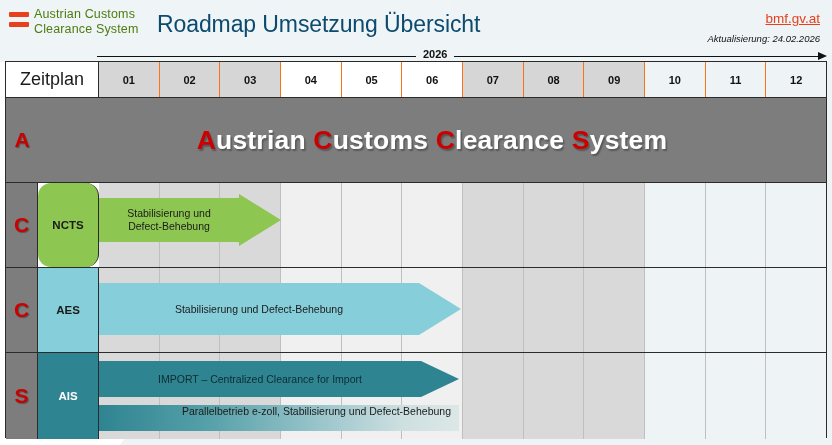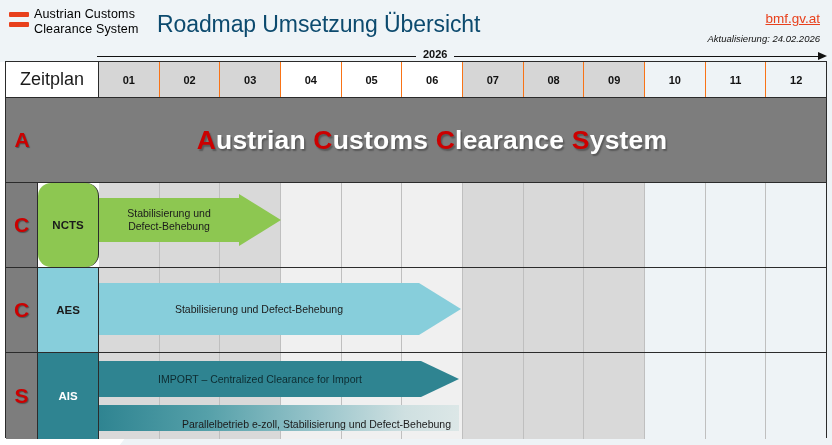--- a/index.html
+++ b/index.html
@@ -29,21 +29,21 @@
     position: absolute; left: 9px; top: 10px; width: 22px; height: 22px;
   }
   .logo-bar {
     position: absolute; left: 0; width: 20px; height: 5px;
     background: #E8401C; border-radius: 1px;
   }
   .logo-bar.b1 { top: 2px; }
   .logo-bar.b2 { top: 12px; }
   .logo-text {
     position: absolute; left: 34px; top: 7px;
-    font-size: 12.5px; line-height: 14.5px; color: #000000;
+    font-size: 12.5px; line-height: 14.5px; color: #4d7c0f;
     letter-spacing: 0.15px; white-space: pre-line;
   }
   .main-title {
     position: absolute; left: 157px; top: 11px;
     font-size: 23px; font-weight: normal; color: #0c4a6e;
     letter-spacing: -0.1px; white-space: nowrap;
   }
   .bmf-link {
     position: absolute; right: 12px; top: 11px;
     font-size: 13.5px; color: #E8401C; font-weight: normal;
@@ -209,21 +209,21 @@
   .arrow-ais .arrow-head {
     border-top: 18px solid transparent;
     border-bottom: 18px solid transparent;
     border-left: 38px solid #2F8491;
   }
   .arrow-ais .arrow-label { color: #0d2c31; }
   
   .bar-gradient {
     position: absolute; left: 0; top: 52px; height: 26px; width: 360px;
     background: linear-gradient(to right, #2F8491 0%, #55A0A9 30%, #9BC6CC 62%, #CFE0E1 85%, #DCE7E7 100%);
-    display: flex; align-items: flex-end; justify-content: flex-end;
+    display: flex; align-items: flex-start; justify-content: flex-end;
     padding-right: 8px;
     z-index: 2;
   }
   .bar-gradient .arrow-label { white-space: nowrap; }
 </style>
 </head>
 <body>
 
 <div id="page">
 

